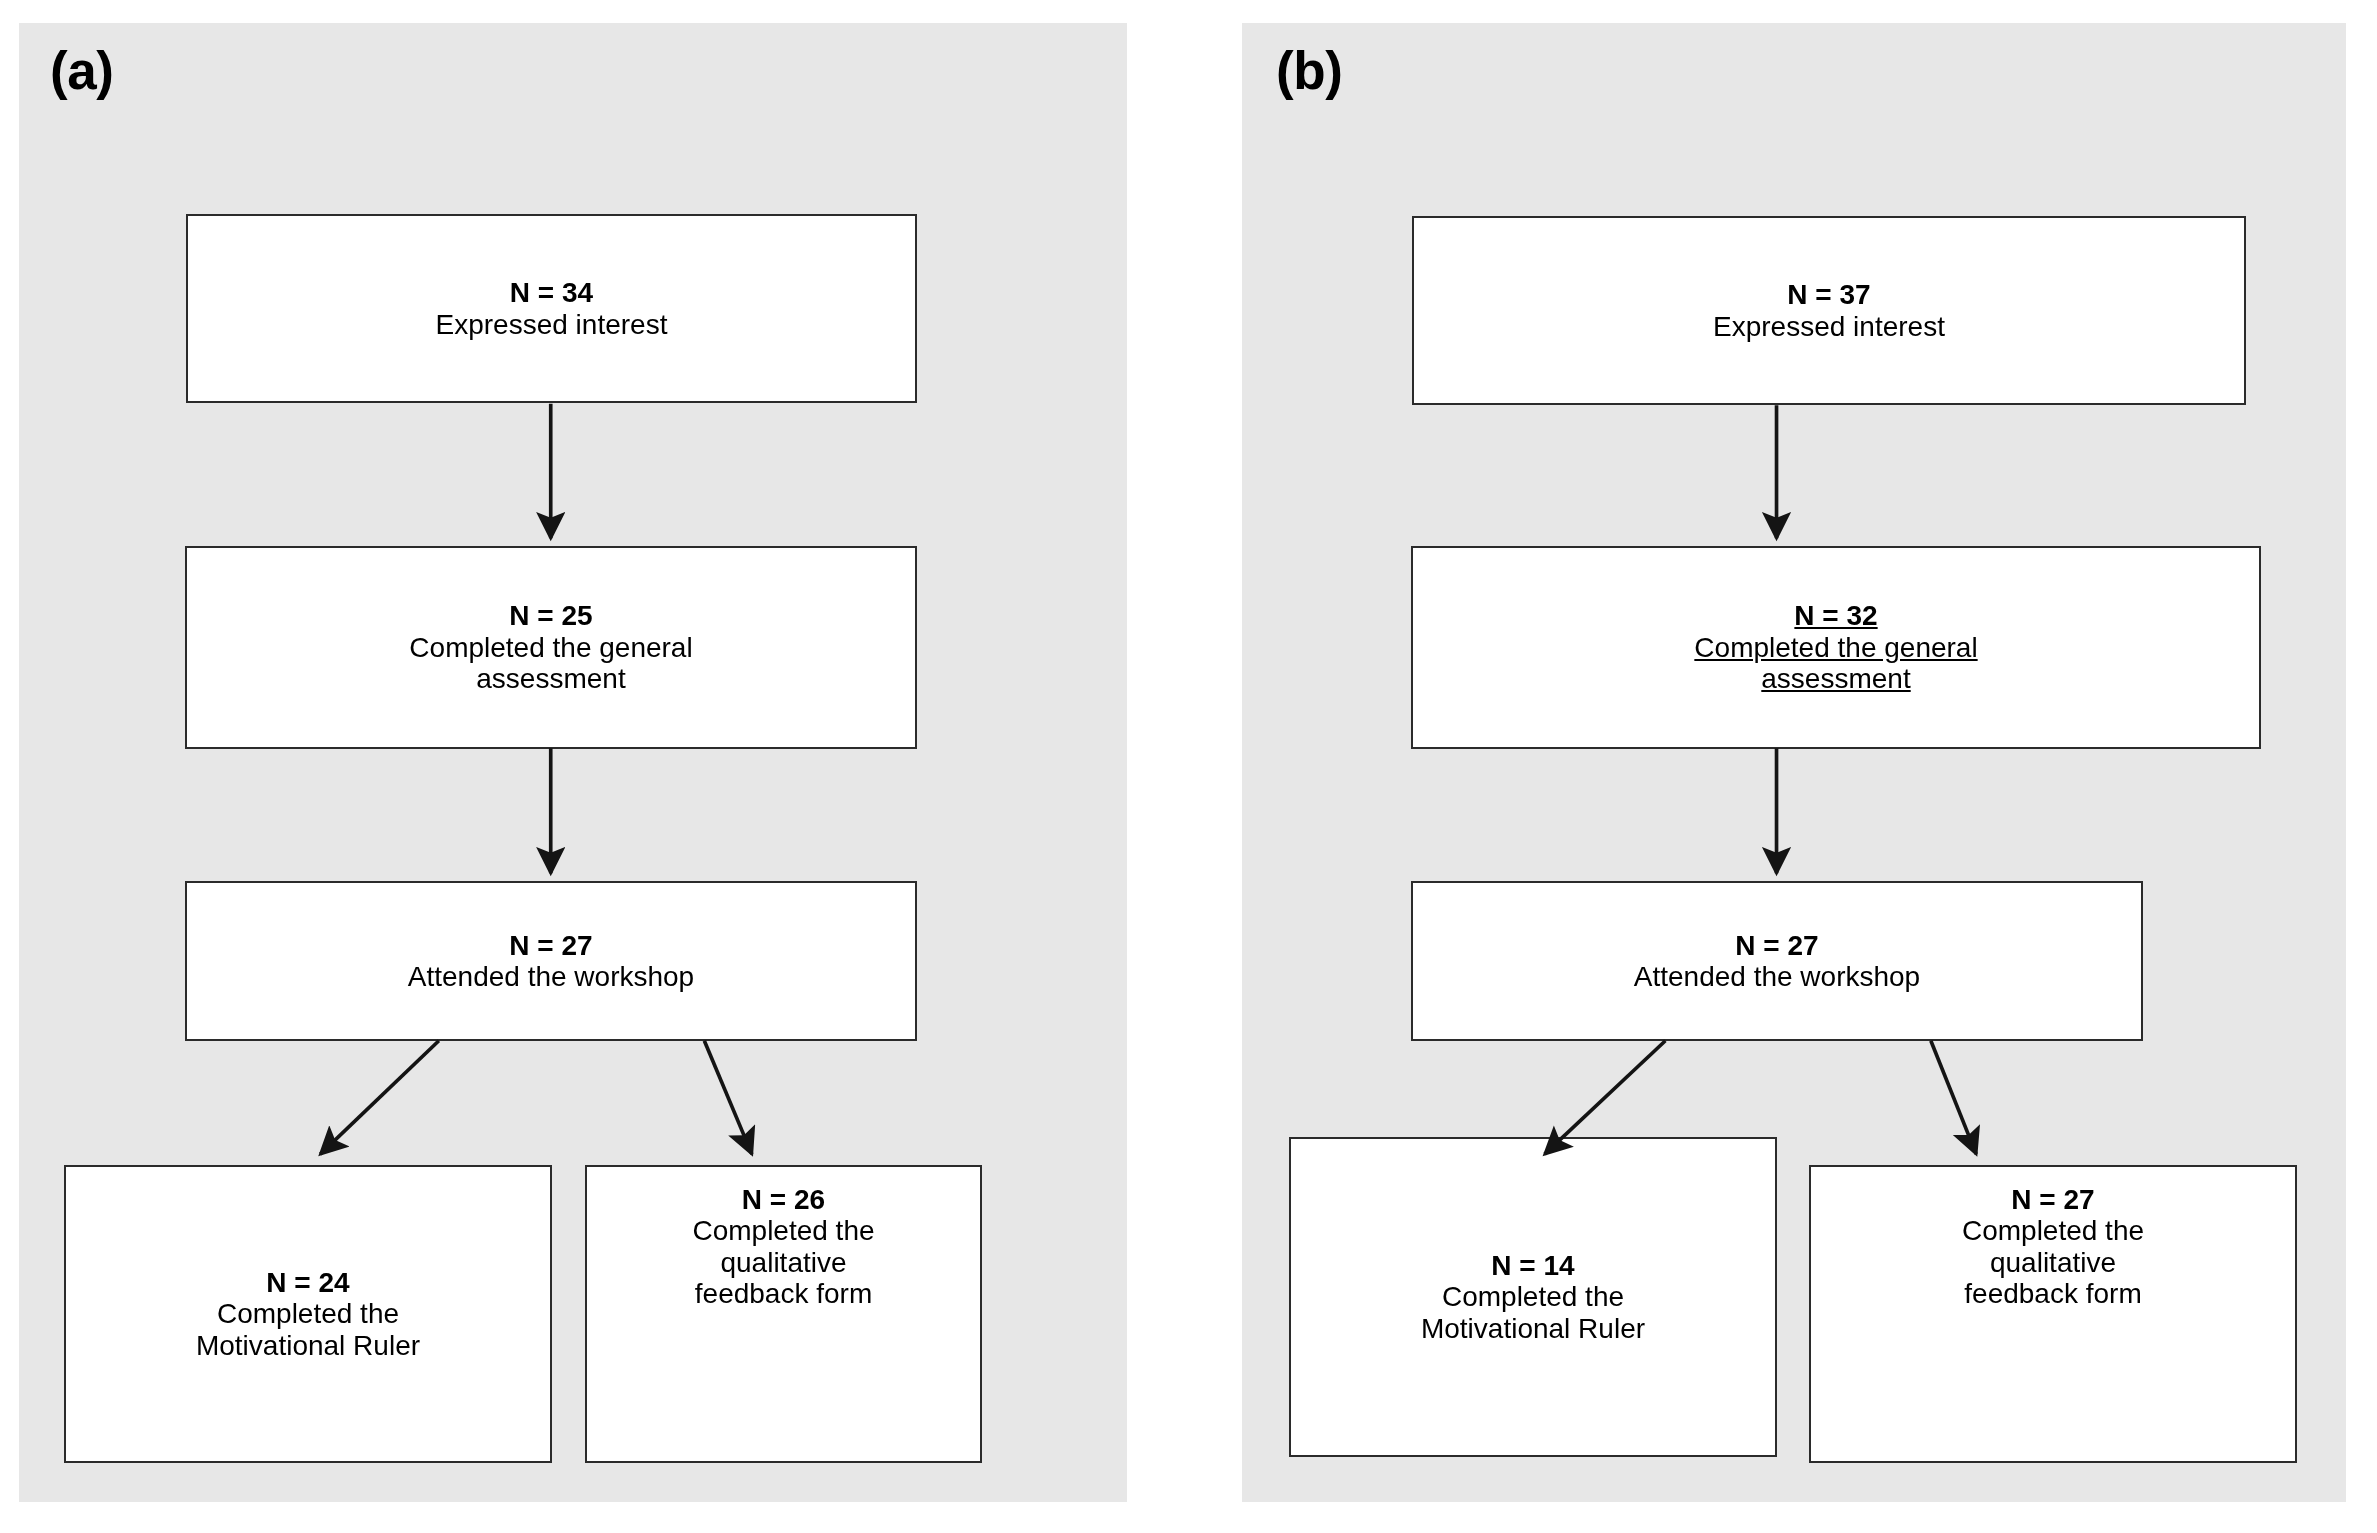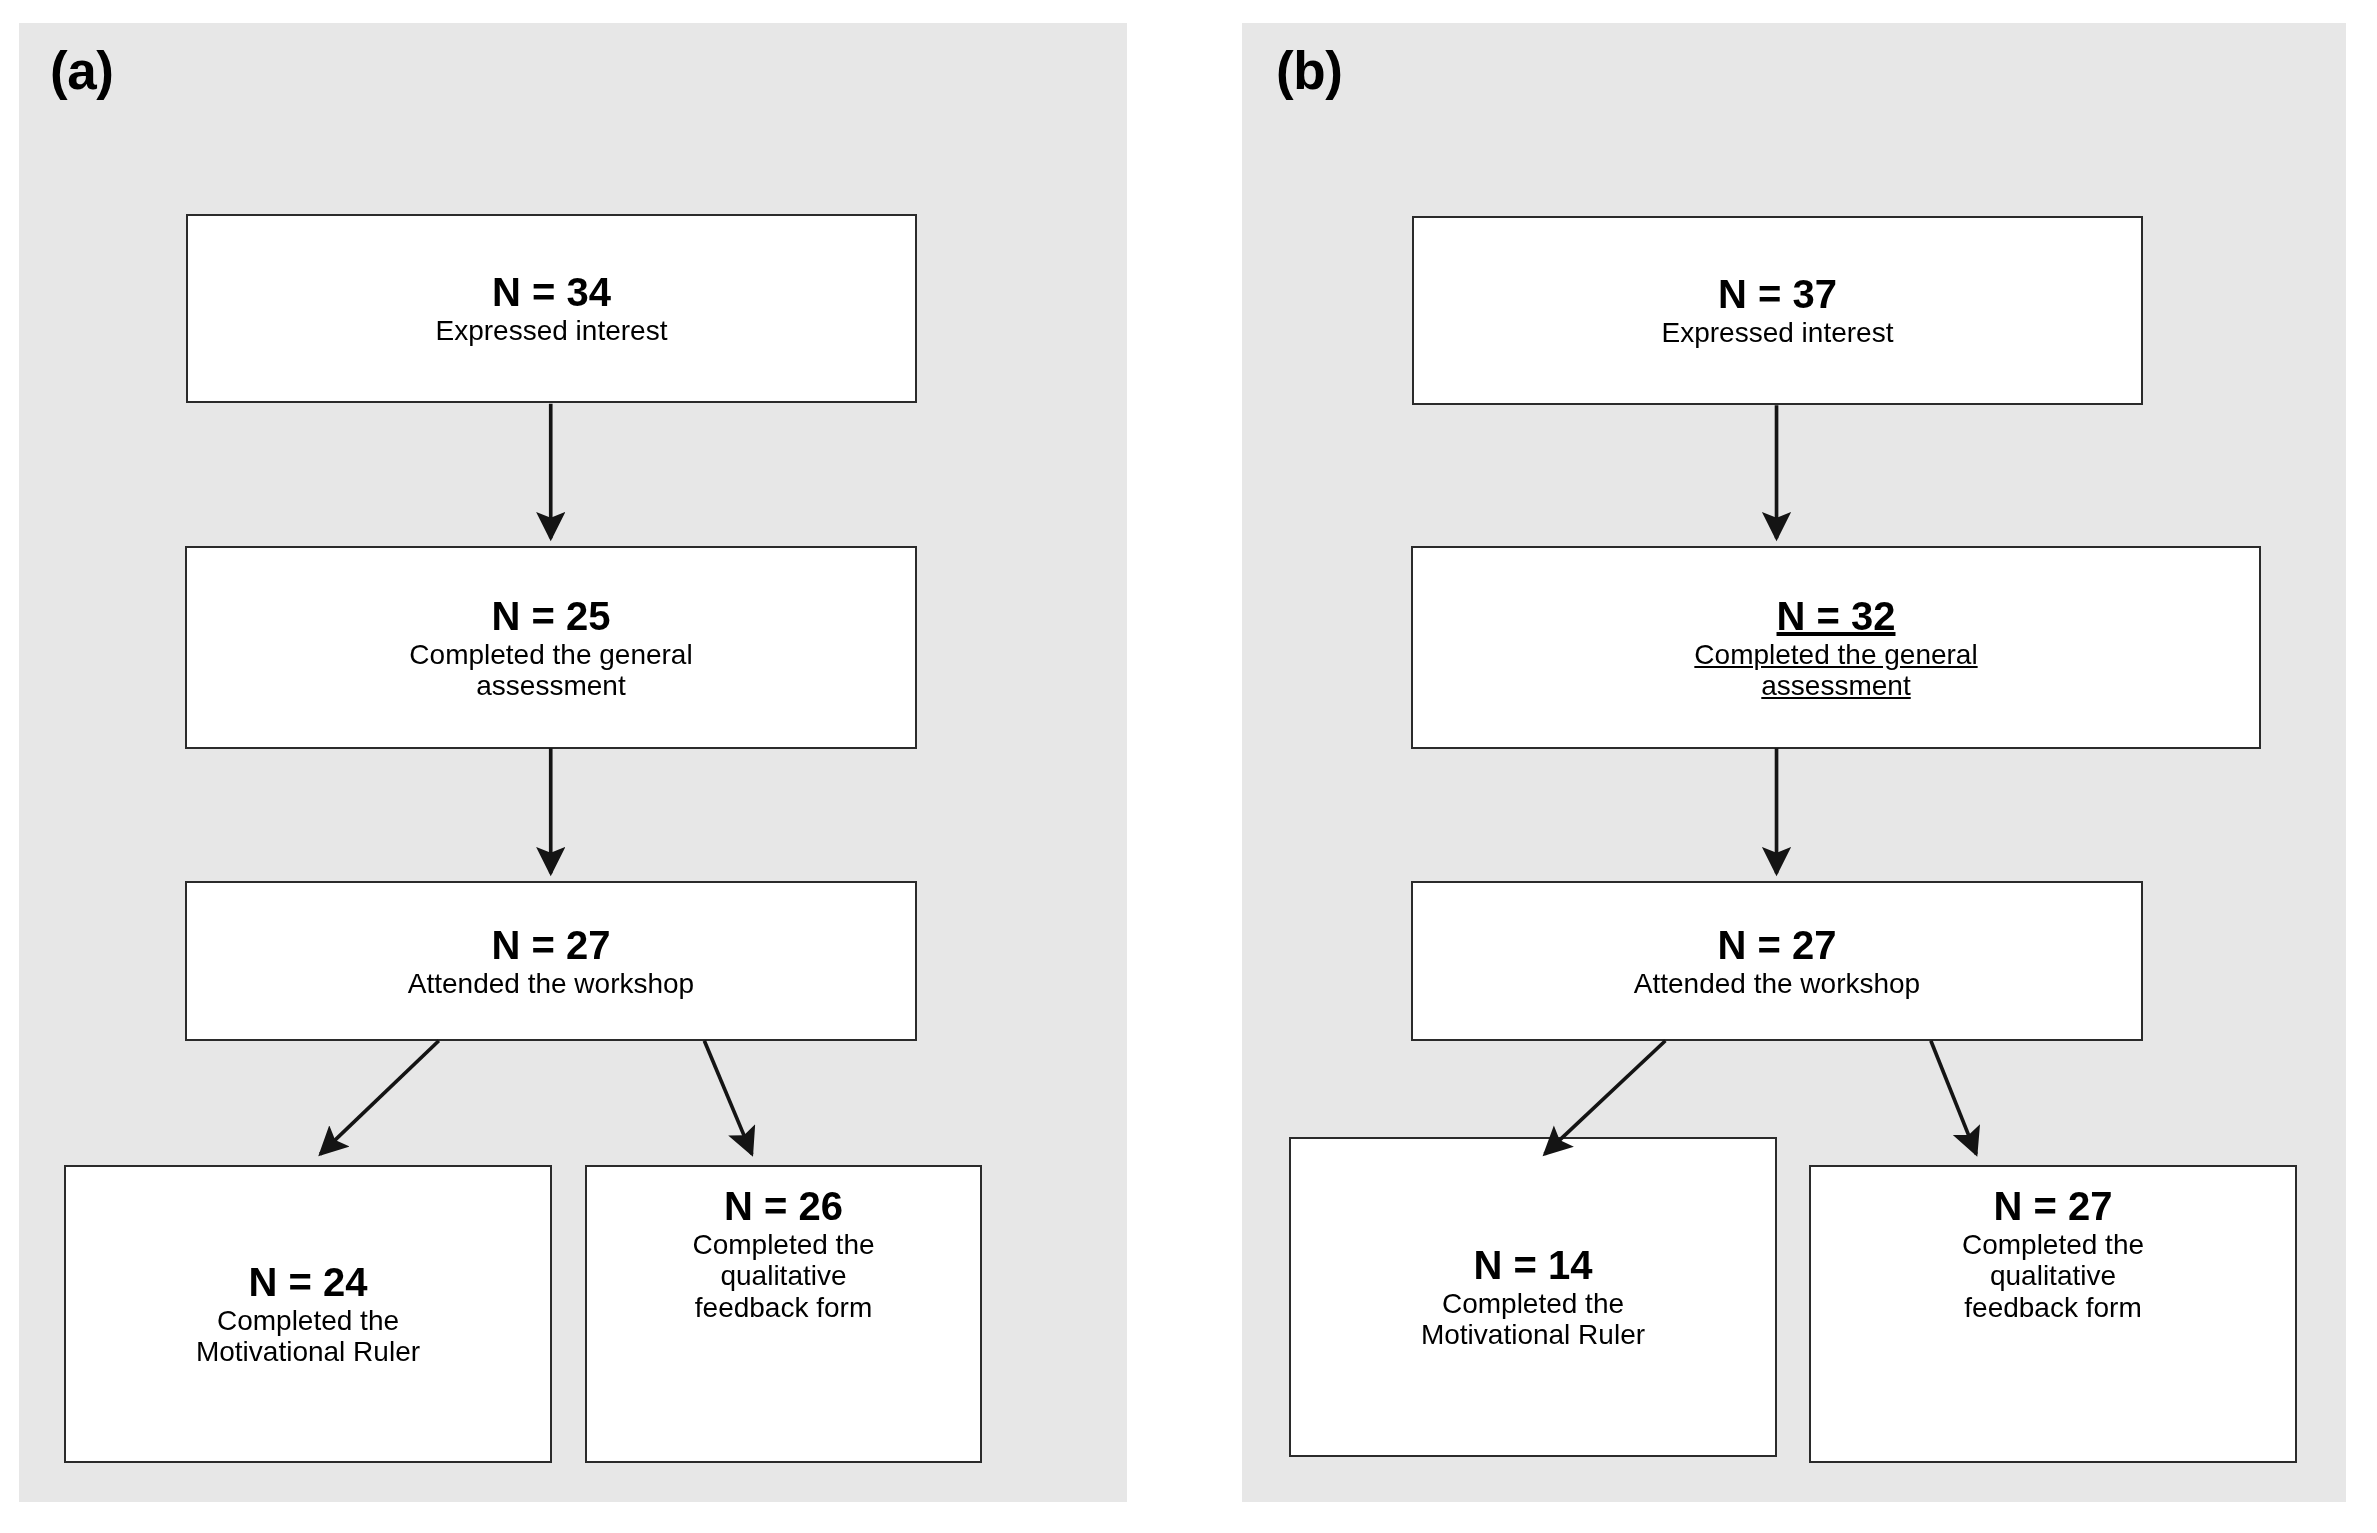--- a/index.html
+++ b/index.html
@@ -32,21 +32,21 @@
     background: #ffffff;
     border: 2.9px solid #2b2b2b;
     box-sizing: border-box;
     display: flex;
     flex-direction: column;
     align-items: center;
     text-align: center;
     color: #000000;
   }
   .node .n-line {
-    font-size: 40px;
+    font-size: 28px;
     font-weight: bold;
     line-height: 1.12;
     white-space: nowrap;
   }
   .node .d-line {
     font-size: 28px;
     font-weight: normal;
     line-height: 1.12;
   }
   .node.center { justify-content: center; }
@@ -108,21 +108,21 @@
       <div class="d-line">Completed the</div>
       <div class="d-line">qualitative</div>
       <div class="d-line">feedback form</div>
     </div>
   </div>
 
   <div class="panel" style="left:1242px; top:23.4px; width:1104px; height:1479px;"></div>
 
   <div class="panel-label" style="left:1276px; top:44px;">(b)</div>
 
-  <div class="node center" style="left:1412px; top:216px; width:731px; height:189px; padding:7.3px 11.7px;">
+  <div class="node center" style="left:1412px; top:216px; width:834px; height:189px; padding:7.3px 11.7px;">
     <div class="body">
       <div class="n-line">N = 37</div>
       <div class="d-line">Expressed interest</div>
     </div>
   </div>
 
   <div class="node center" style="left:1411px; top:546px; width:850px; height:203px; padding:7.3px 11.7px;text-decoration:underline;">
     <div class="body">
       <div class="n-line">N = 32</div>
       <div class="d-line">Completed the general</div>

